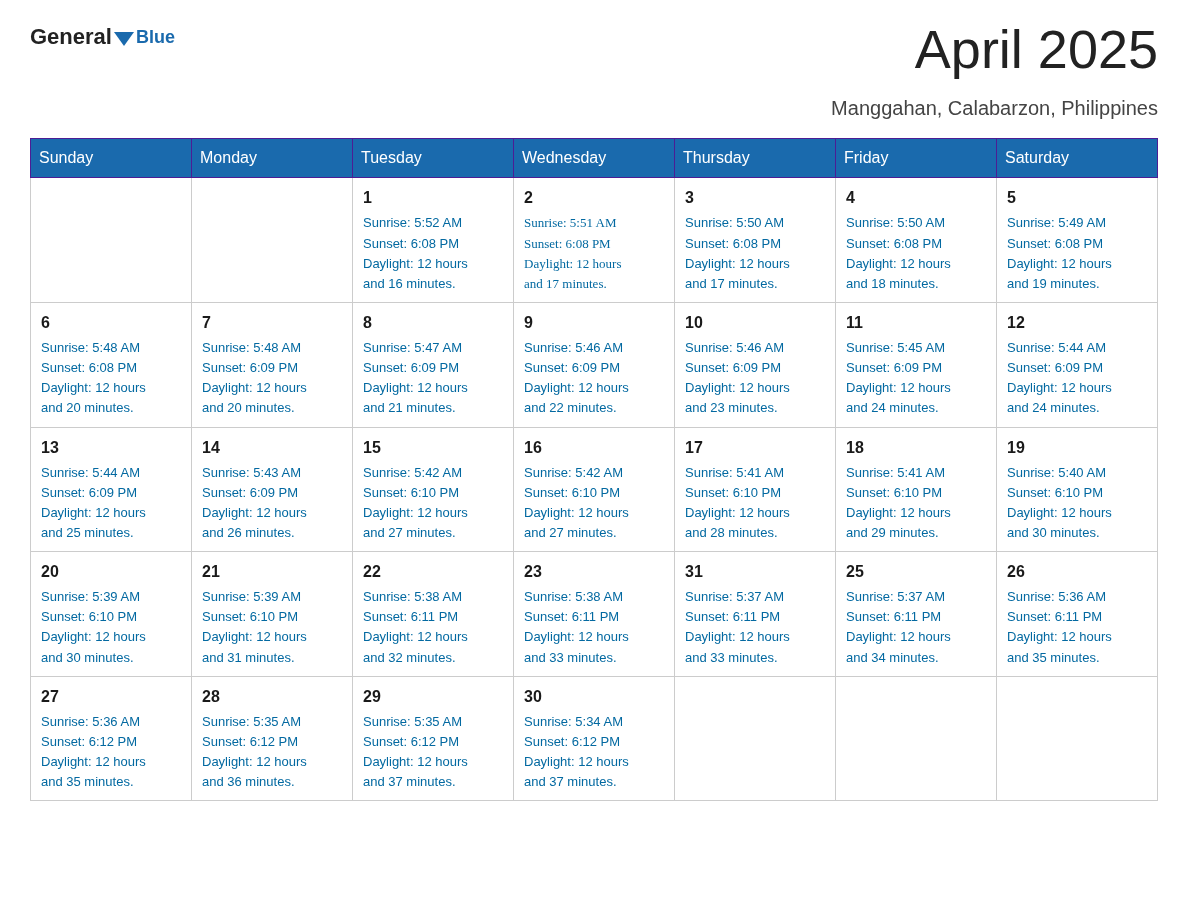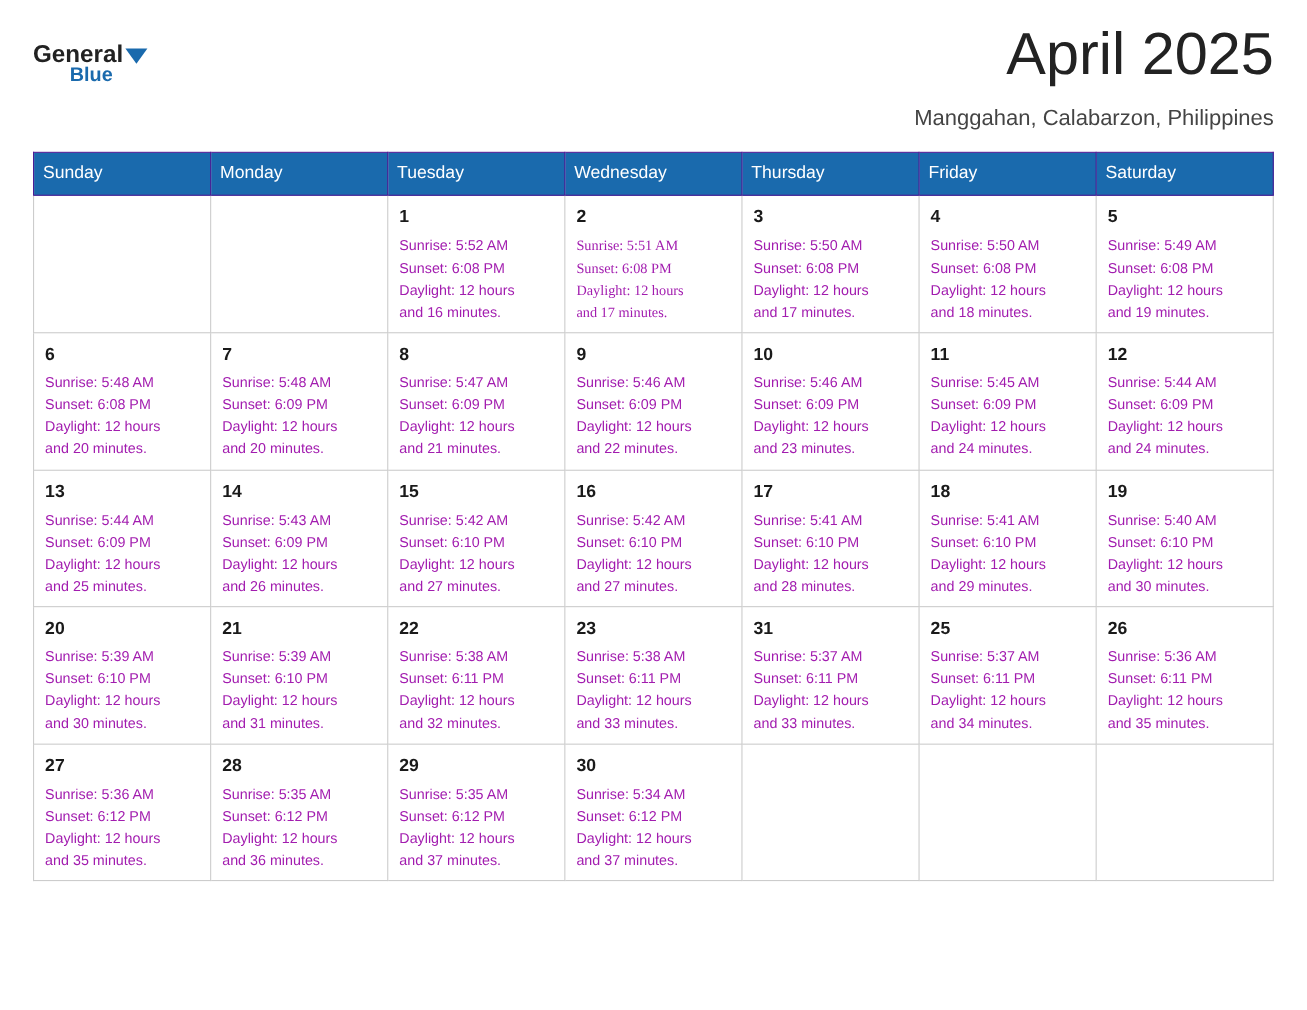--- a/index.html
+++ b/index.html
@@ -12,24 +12,23 @@
       padding: 20px 30px;
     }
     .header {
       display: flex;
       justify-content: space-between;
       align-items: flex-start;
       margin-bottom: 18px;
     }
     .logo {
       display: flex;
-      flex-direction: column;
-      align-items: center;
+      flex-direction: row;
+      align-items: flex-end;
       padding-top: 6px;
-      margin-top: 12px;
     }
     .logo-text {
       display: flex;
       align-items: center;
       font-size: 22px;
       font-weight: bold;
       color: #222;
       line-height: 1;
     }
     .logo-triangle {
@@ -91,21 +90,21 @@
     }
     .cell-day {
       font-size: 16px;
       font-weight: bold;
       color: #1a1a1a;
       display: block;
       margin-bottom: 3px;
     }
     .cell-info {
       font-size: 13px;
-      color: #a21caf;
+      color: #0369a1;
       line-height: 1.55;
     }
     .empty-cell {
       background: #fff;
     }
   </style>
 </head>
 <body>
 
 <div class="header">

